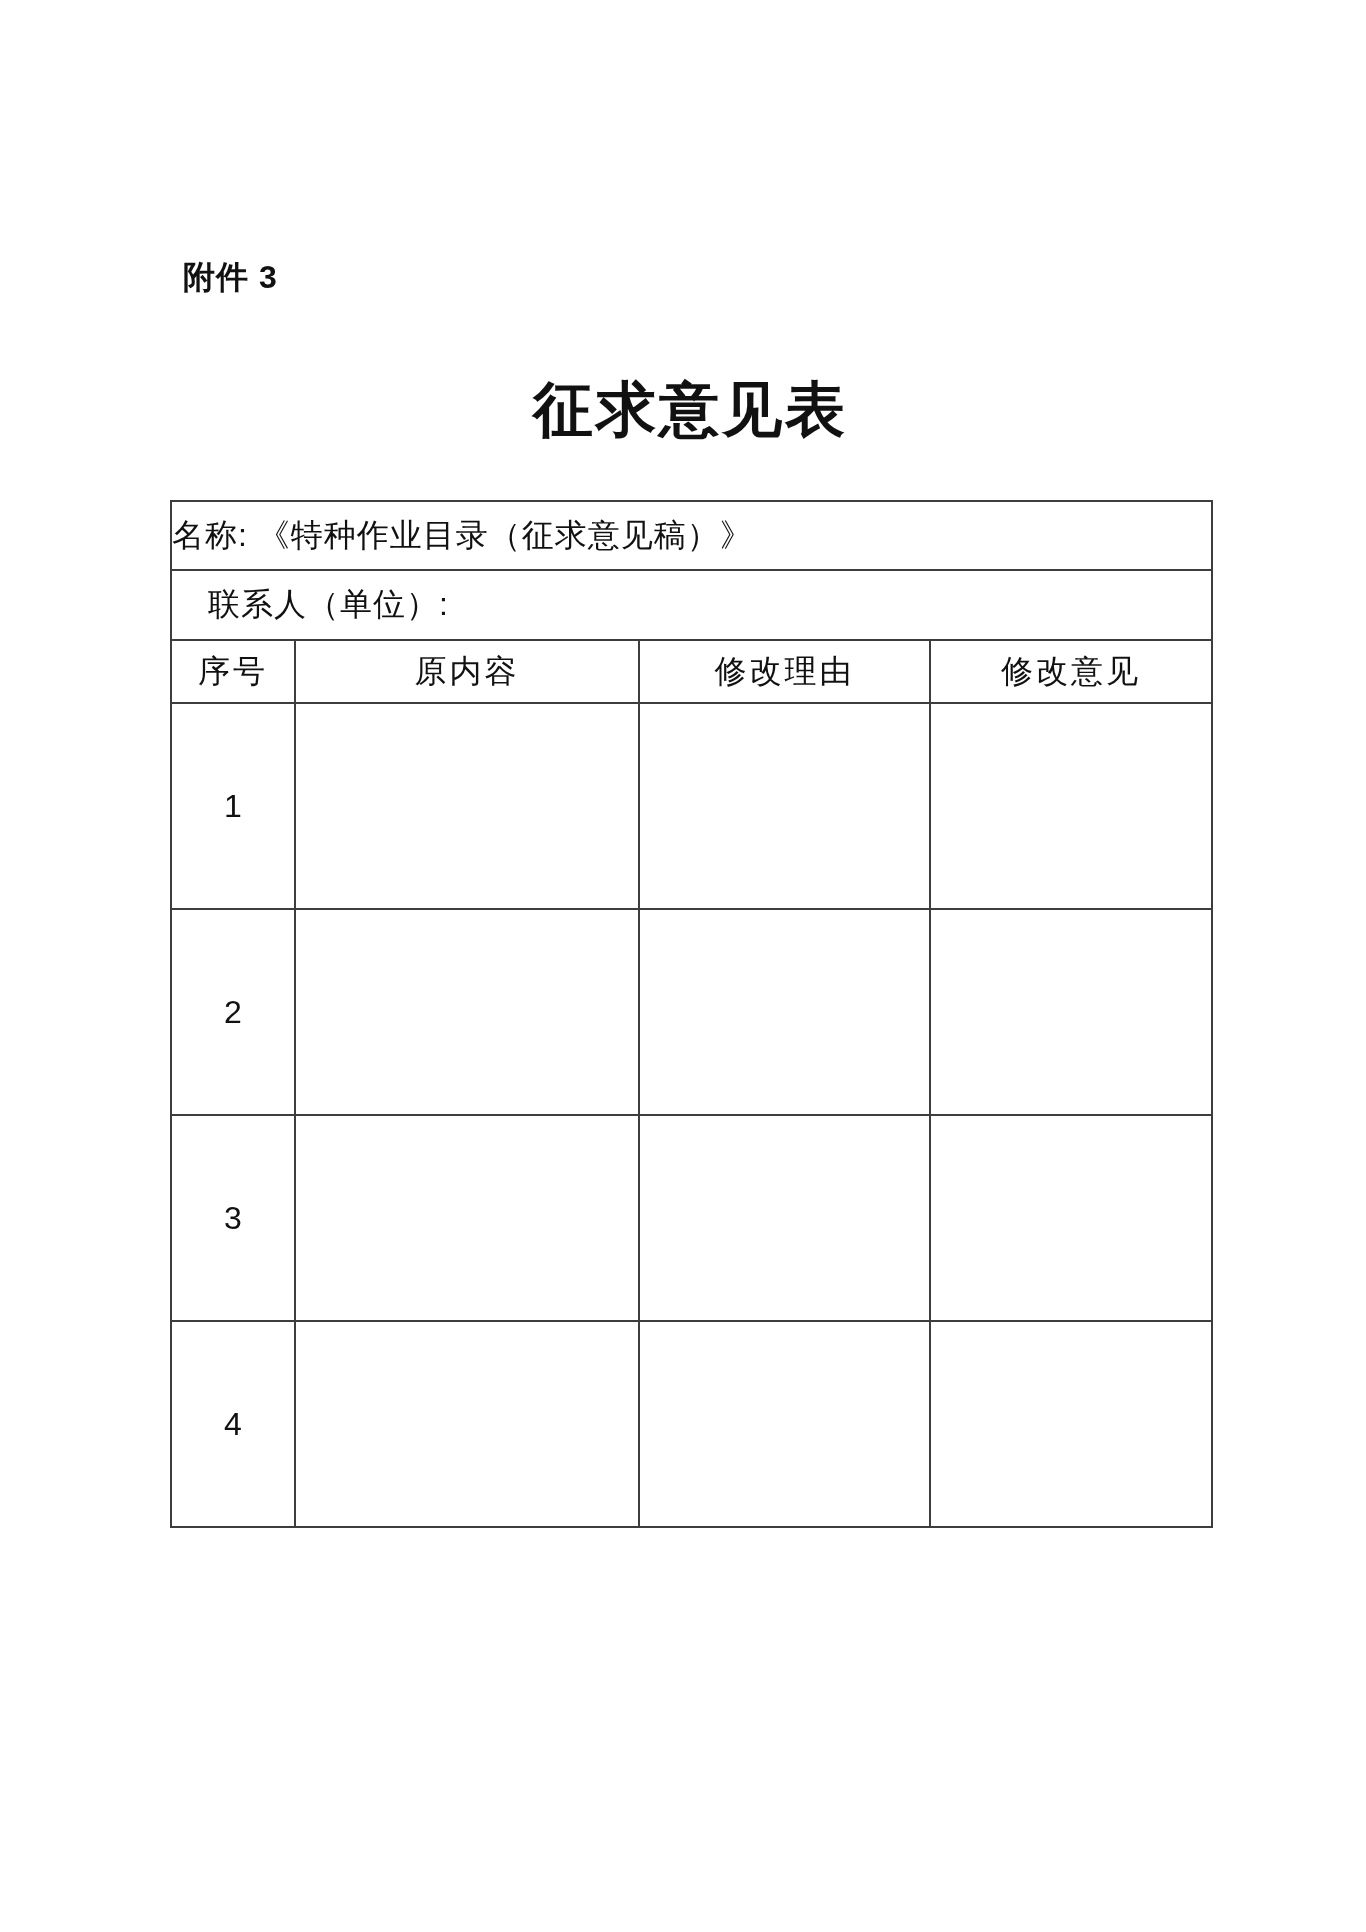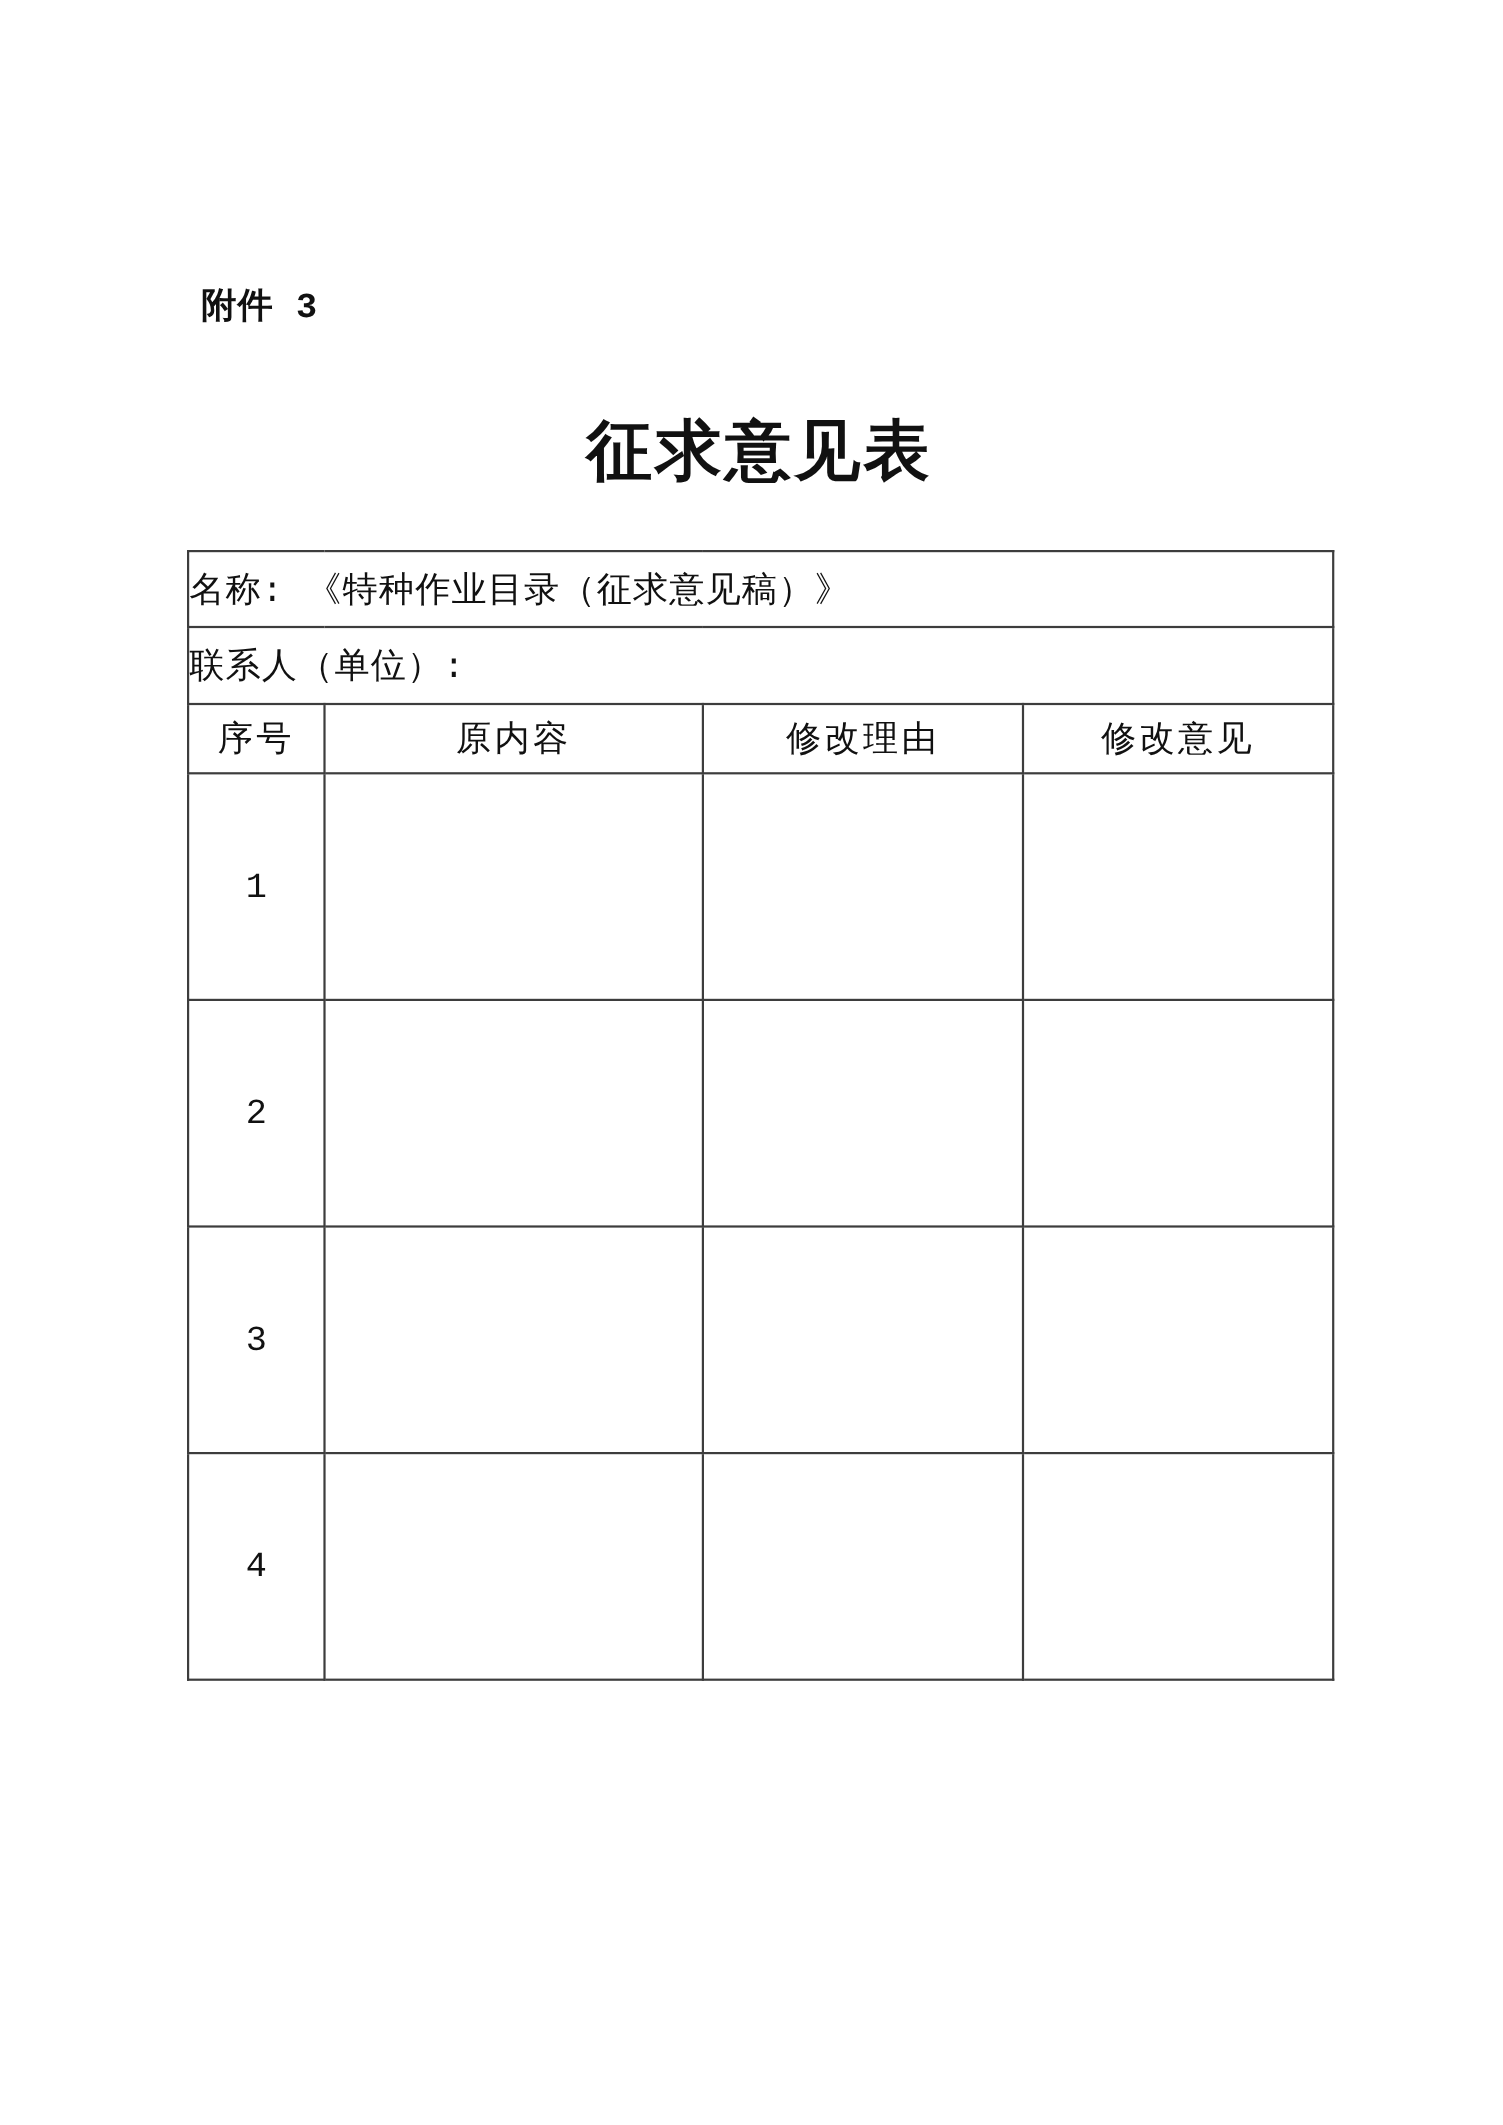--- a/index.html
+++ b/index.html
@@ -6,21 +6,21 @@
     margin: 0;
     padding: 0;
     background: #ffffff;
   }
   .page {
     position: relative;
     width: 1366px;
     height: 1932px;
     background: #ffffff;
     color: #111111;
-    font-family: Liberation Mono, monospace;
+    font-family: Liberation Sans, sans-serif;
     overflow: hidden;
   }
   .attachment-label {
     position: absolute;
     left: 183px;
     top: 256px;
     font-size: 32px;
     font-weight: bold;
     letter-spacing: 1px;
     color: #111111;
@@ -49,21 +49,21 @@
   table.form-table td,
   table.form-table th {
     border: 2px solid #3d3d3d;
     font-size: 32px;
     font-weight: normal;
     color: #111111;
     padding: 0;
     overflow: hidden;
   }
   tr.row-name td     { height: 67px; }
-  tr.row-contact td  { height: 68px; }
+  tr.row-contact td  { height: 68px; padding-left: 36px; }
   tr.row-method td   { height: 62px; }
   tr.row-header th   { height: 61px; }
   tr.row-data td     { height: 204px; }
   .cell-left {
     text-align: left;
     padding-left: 13px;
     letter-spacing: 1px;
   }
   tr.row-header th {
     text-align: center;

